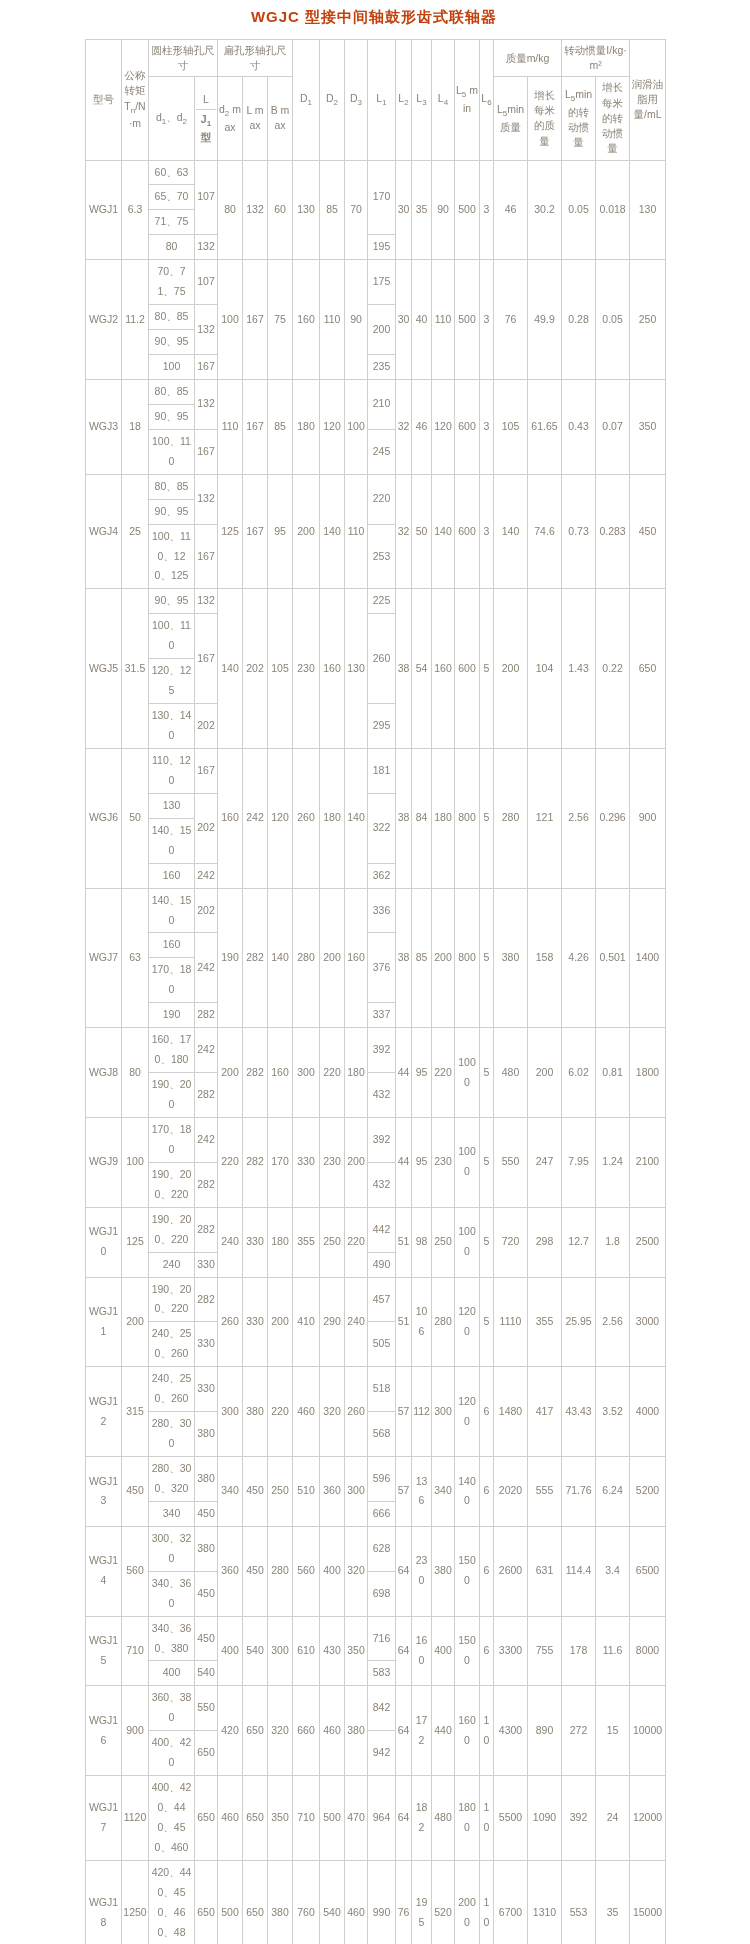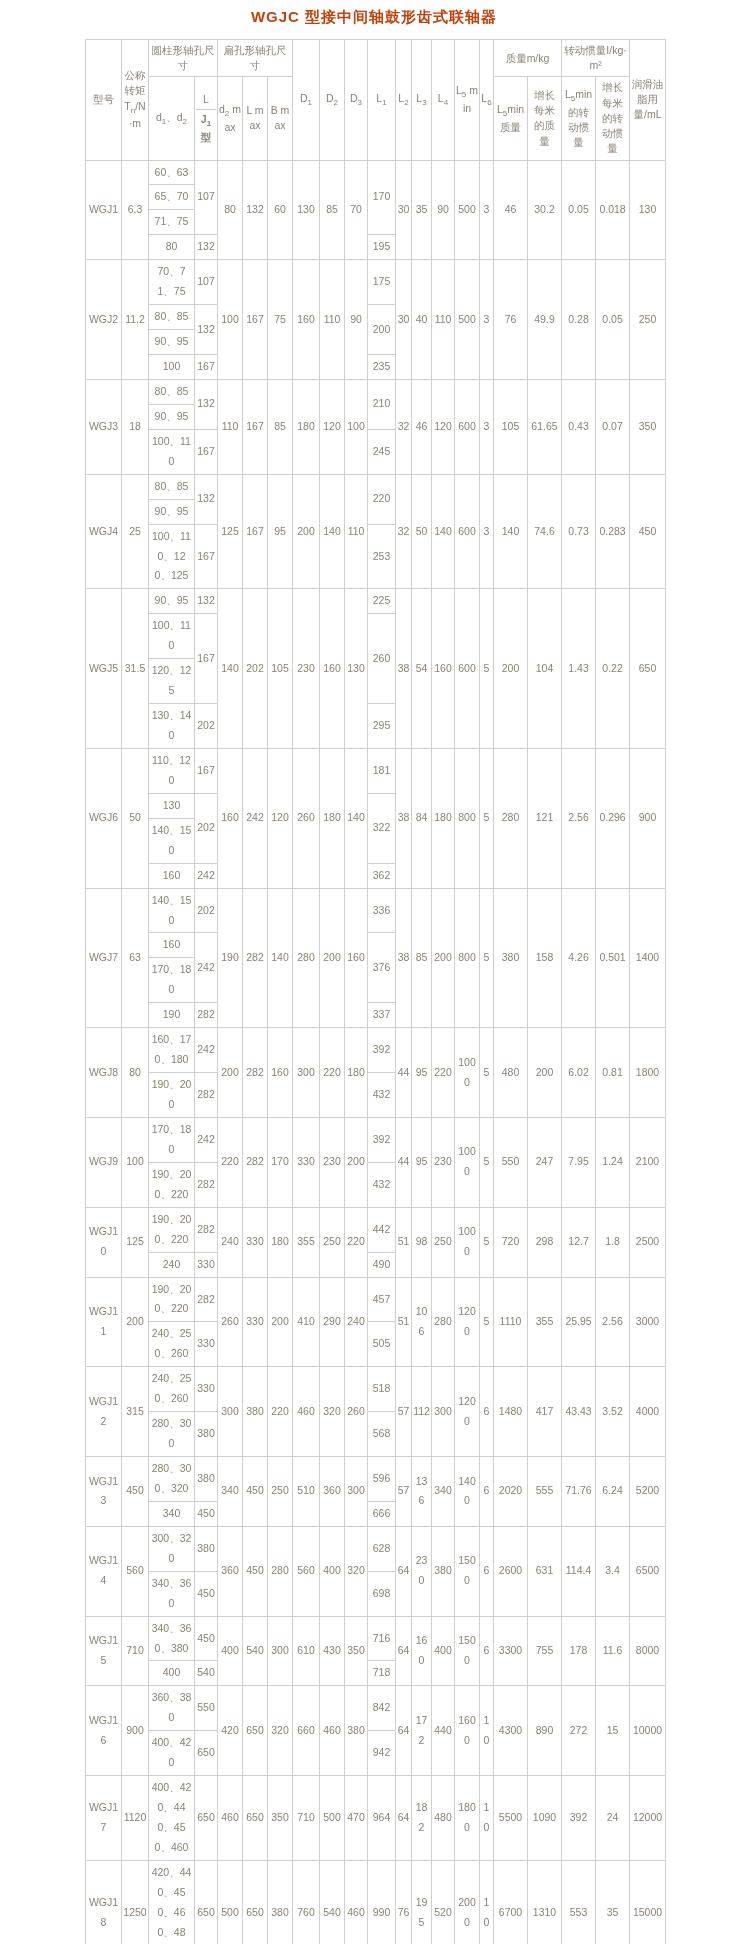--- a/index.html
+++ b/index.html
@@ -534,21 +534,21 @@
           <td rowspan="2">6</td>
           <td rowspan="2">3300</td>
           <td rowspan="2">755</td>
           <td rowspan="2">178</td>
           <td rowspan="2">11.6</td>
           <td rowspan="2">8000</td>
         </tr>
         <tr>
           <td>400</td>
           <td>540</td>
-          <td>718</td>
+          <td>583</td>
         </tr>
         <tr>
           <td rowspan="2">WGJ16</td>
           <td rowspan="2">900</td>
           <td>360、380</td>
           <td>550</td>
           <td rowspan="2">420</td>
           <td rowspan="2">650</td>
           <td rowspan="2">320</td>
           <td rowspan="2">660</td>

